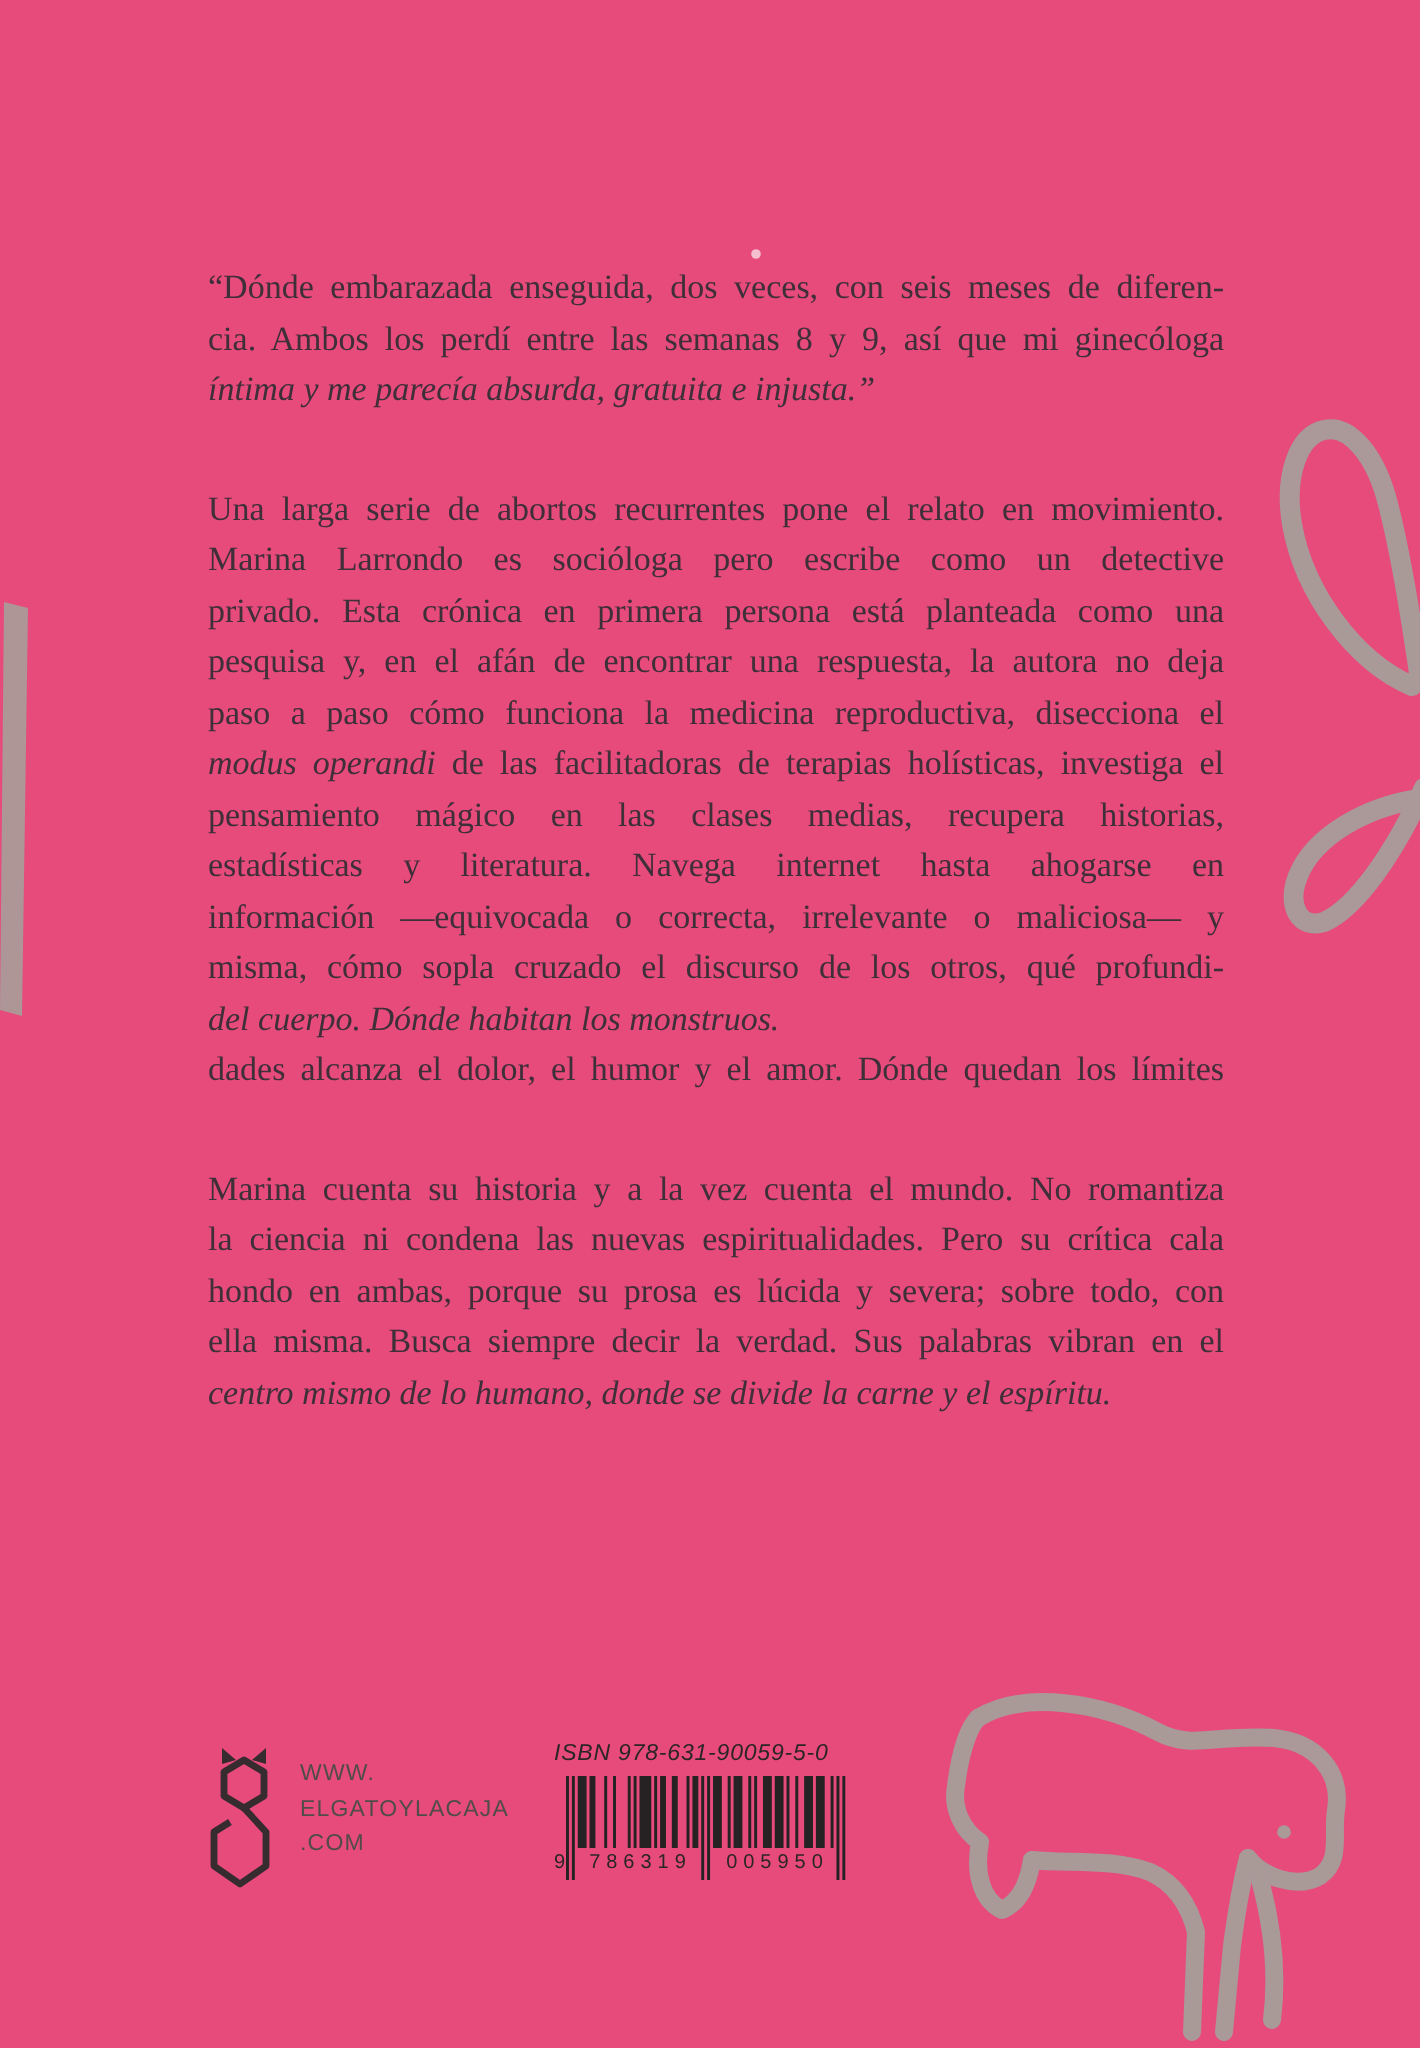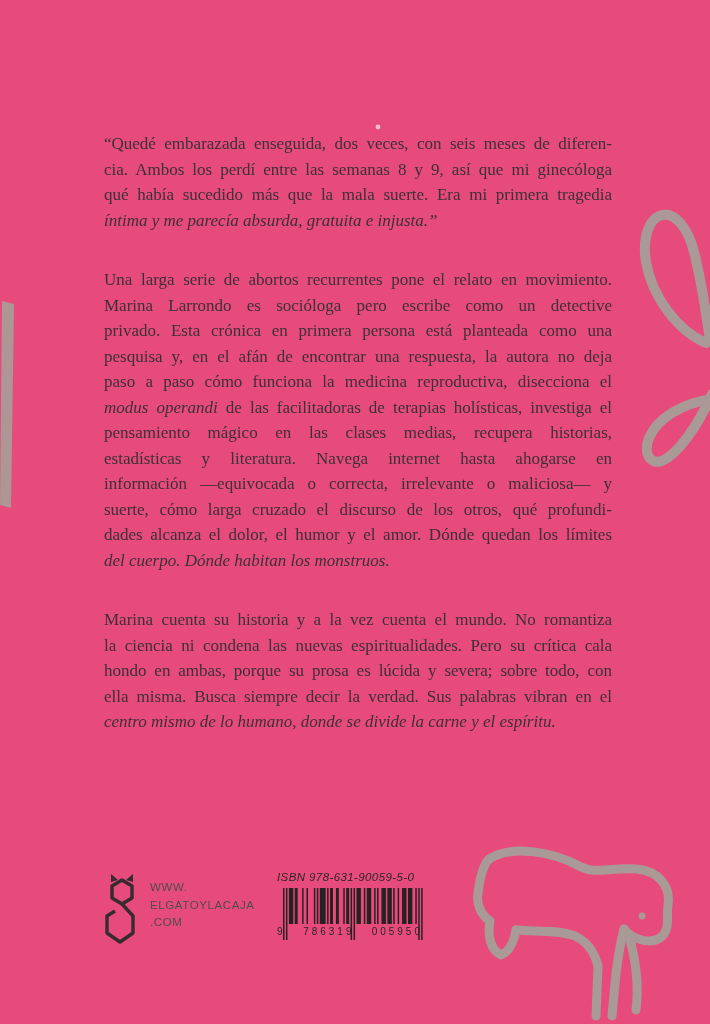--- a/index.html
+++ b/index.html
@@ -63,21 +63,21 @@
     position:relative;width:148px;height:52px;
   }
   .barcode-digits{
     position:absolute;left:0;top:37px;width:146px;
     display:flex;align-items:flex-start;
     font-family:"Liberation Sans", sans-serif;
     font-size:10px;line-height:13px;
     color:#2b2527;
   }
   .barcode-digit-prefix{width:9px;flex:none;letter-spacing:0;}
-  .barcode-digit-group{flex:1;text-align:right;letter-spacing:3px;}
+  .barcode-digit-group{flex:1;text-align:center;letter-spacing:3px;}
 </style>
 </head>
 <body>
 
 <div class="cover">
 
   <svg class="decor" width="710" height="1024" viewBox="0 0 710 1024">
 
     <path d="M2,301 L14,304 L11,508 L0,505 Z" fill="var(--silver)" opacity="0.85"></path>
 
@@ -93,38 +93,37 @@
       <path d="M596,1016 L598,966 C594,950 586,941 575,936 C556,929 534,932 516,930"></path>
       <path d="M516,930 C514,942 510,951 501,955 C491,950 487,937 490,921 C481,915 476,904 478,893 C480,877 484,864 489,859"></path>
       <circle cx="642" cy="916" r="3.4" fill="var(--silver)" stroke="none"></circle>
     </g>
 
     <circle cx="378" cy="127" r="2.4" fill="#f6ccd9" opacity="0.9"></circle>
   </svg>
 
   <div class="body-text">
       <div class="paragraph">
-        <div class="line">“Quedé embarazada enseguida, dos veces, con seis meses de diferen-</div>
+        <div class="line">“Dónde embarazada enseguida, dos veces, con seis meses de diferen-</div>
         <div class="line">cia. Ambos los perdí entre las semanas 8 y 9, así que mi ginecóloga</div>
-        <div class="line">qué había sucedido más que la mala suerte. Era mi primera tragedia</div>
         <div class="line line-last">íntima y me parecía absurda, gratuita e injusta.”</div>
       </div>
       <div class="paragraph">
         <div class="line">Una larga serie de abortos recurrentes pone el relato en movimiento.</div>
         <div class="line">Marina Larrondo es socióloga pero escribe como un detective</div>
         <div class="line">privado. Esta crónica en primera persona está planteada como una</div>
         <div class="line">pesquisa y, en el afán de encontrar una respuesta, la autora no deja</div>
         <div class="line">paso a paso cómo funciona la medicina reproductiva, disecciona el</div>
         <div class="line"><em>modus operandi</em> de las facilitadoras de terapias holísticas, investiga el</div>
         <div class="line">pensamiento mágico en las clases medias, recupera historias,</div>
         <div class="line">estadísticas y literatura. Navega internet hasta ahogarse en</div>
         <div class="line">información —equivocada o correcta, irrelevante o maliciosa— y</div>
-        <div class="line">suerte, cómo larga cruzado el discurso de los otros, qué profundi-</div>
+        <div class="line">misma, cómo sopla cruzado el discurso de los otros, qué profundi-</div>
+        <div class="line line-last">del cuerpo. Dónde habitan los monstruos.</div>
         <div class="line">dades alcanza el dolor, el humor y el amor. Dónde quedan los límites</div>
-        <div class="line line-last">del cuerpo. Dónde habitan los monstruos.</div>
       </div>
       <div class="paragraph">
         <div class="line">Marina cuenta su historia y a la vez cuenta el mundo. No romantiza</div>
         <div class="line">la ciencia ni condena las nuevas espiritualidades. Pero su crítica cala</div>
         <div class="line">hondo en ambas, porque su prosa es lúcida y severa; sobre todo, con</div>
         <div class="line">ella misma. Busca siempre decir la verdad. Sus palabras vibran en el</div>
         <div class="line line-last">centro mismo de lo humano, donde se divide la carne y el espíritu.</div>
       </div>
     </div>
 

